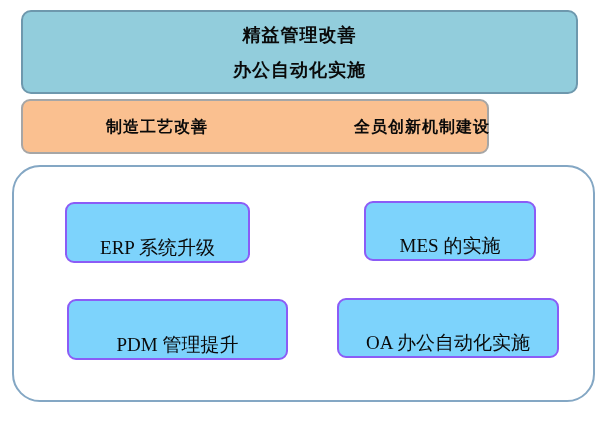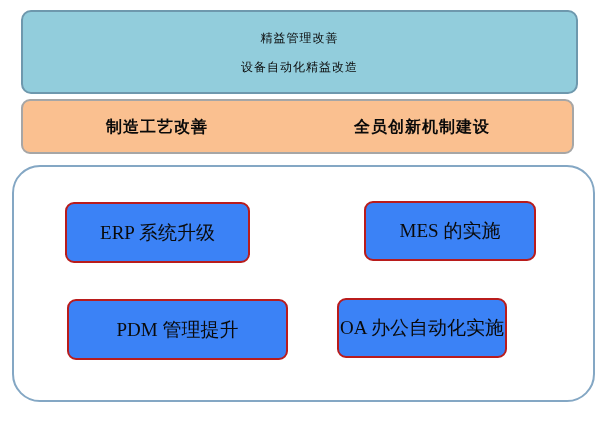--- a/index.html
+++ b/index.html
@@ -29,30 +29,30 @@
     background: #92CDDC;
     border: 2px solid #6E98AD;
     border-radius: 10px;
     display: flex;
     flex-direction: column;
     align-items: center;
     justify-content: center;
     gap: 17px;
   }
   .title-line {
-    font-size: 12px;
-    font-weight: normal;
+    font-size: 18px;
+    font-weight: bold;
     line-height: 1;
     letter-spacing: 1px;
   }
   
   .middle-box {
     left: 21px;
     top: 99px;
-    width: 553px;
+    width: 468px;
     height: 55px;
     background: #FAC090;
     border: 2px solid #A6A6A6;
     border-radius: 9px;
   }
   .middle-label {
     position: absolute;
     top: 50%;
     transform: translate(-50%, -50%);
     font-size: 16px;
@@ -69,44 +69,44 @@
     width: 583px;
     height: 237px;
     background: #ffffff;
     border: 2px solid #84A7C4;
     border-radius: 28px;
   }
   
   .sys-box {
     position: absolute;
     box-sizing: border-box;
-    background: #3b82f6;
-    border: 2px solid #b91c1c;
+    background: #7dd3fc;
+    border: 2px solid #8b5cf6;
     border-radius: 9px;
     display: flex;
-    align-items: center;
+    align-items: flex-end;
     justify-content: center;
   }
   .sys-label {
     font-size: 19px;
     white-space: nowrap;
   }
   .sys-erp { left: 51px;  top: 35px;  width: 185px; height: 61px; }
   .sys-mes { left: 350px; top: 34px;  width: 172px; height: 60px; }
   .sys-pdm { left: 53px;  top: 132px; width: 221px; height: 61px; }
-  .sys-oa  { left: 323px; top: 131px; width: 170px; height: 60px; }
+  .sys-oa  { left: 323px; top: 131px; width: 222px; height: 60px; }
 </style>
 </head>
 <body>
 
 <div class="canvas">
 
   <div class="box title-box">
     <div class="title-line">精益管理改善</div>
-    <div class="title-line">设备自动化精益改造</div>
+    <div class="title-line">办公自动化实施</div>
   </div>
 
   <div class="box middle-box">
     <span class="middle-label left">制造工艺改善</span>
     <span class="middle-label right">全员创新机制建设</span>
   </div>
 
   <div class="box group-box">
     <div class="sys-box sys-erp">
       <span class="sys-label">ERP 系统升级</span>

